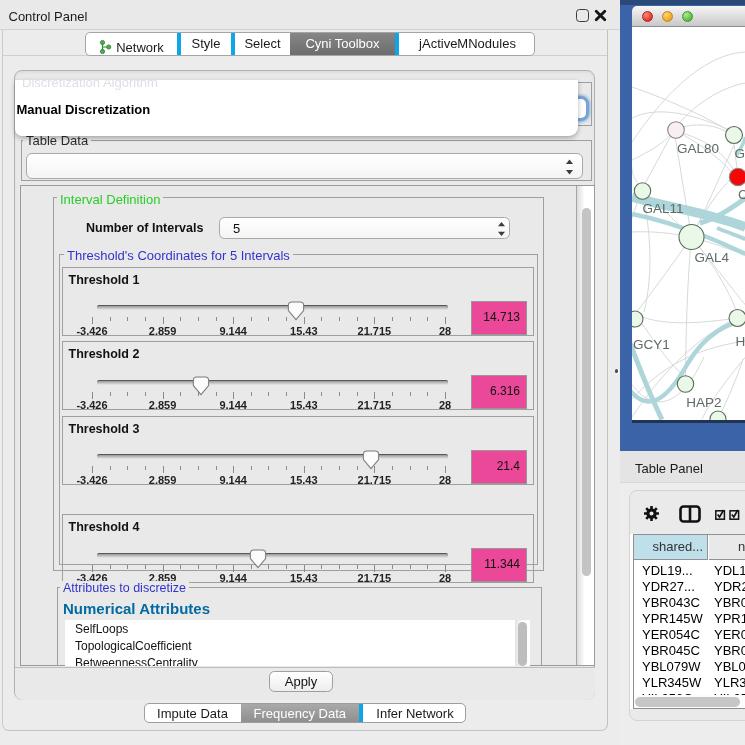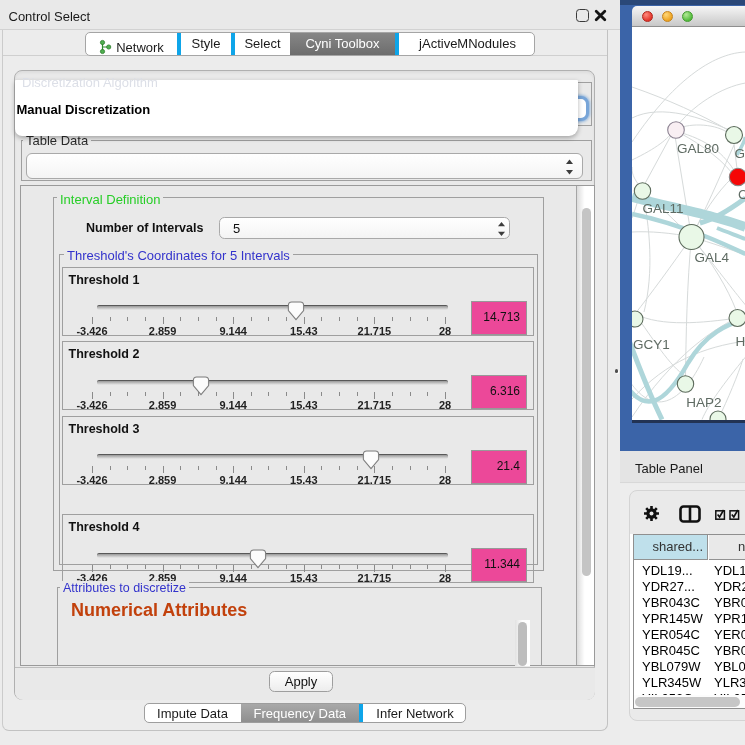--- a/index.html
+++ b/index.html
@@ -32,21 +32,21 @@
   .thumb { position:absolute; top:33.5px; width:18px; height:21px; }
   .rowtext { position:absolute; font-size:13px; color:#000; }
 </style>
 </head>
 <body>
 <div id="stage">
 
   <div class="abs" style="left:0; top:0; width:620px; height:745px; background:#ececec;"></div>
 
   <div class="abs" style="left:0; top:0; width:620px; height:29.5px; background:#e9e9e9; border-bottom:1px solid #d2d2d2;"></div>
-  <div class="abs" style="left:8.5px; top:8.5px; font-size:13px; color:#1a1a1a;">Control Select</div>
+  <div class="abs" style="left:8.5px; top:8.5px; font-size:13px; color:#1a1a1a;">Control Panel</div>
   <div class="abs" style="left:576px; top:9px; width:12.5px; height:12.5px; border:1.8px solid #3a3a3a; border-radius:3.5px;"></div>
   <svg class="abs" style="left:592.5px; top:7.5px;" width="15" height="15" viewBox="0 0 15 15">
     <path d="M3.2 3.2 L11.8 11.8 M11.8 3.2 L3.2 11.8" stroke="#141414" stroke-width="2.8" stroke-linecap="round"></path>
   </svg>
 
   <div class="abs" style="left:2px; top:30px; width:605.5px; height:700.5px; border-left:1px solid #cbcbcb; border-right:1px solid #c2c2c2; border-bottom:1px solid #c2c2c2; border-radius:0 0 7px 7px;"></div>
   <div class="abs" style="left:3px; top:55px; width:604px; height:1px; background:#cfcfcf;"></div>
 
   <div class="abs" style="left:85px; top:31.5px; width:450px; height:24px; background:#fff; border:1px solid #a5a5a5; border-radius:5px; overflow:hidden;">
     <div class="seg" style="left:0; width:91px;align-items:flex-end;">
@@ -177,21 +177,26 @@
     <svg class="thumb" style="left:185.9px;" width="18" height="22" viewBox="0 0 18 22">
       <defs></defs>
       <path d="M1 10 V4.5 Q1 1 4.5 1 H13.5 Q17 1 17 4.5 V10 L9 19.5 Z" fill="#f6f6f6" stroke="#7d7d7d" stroke-width="1.1"></path>
       <path d="M2.2 9.5 V4.8 Q2.2 2.2 4.8 2.2 H13.2 Q15.8 2.2 15.8 4.8 V9.5 L9 17.6 Z" fill="#ffffff" opacity="0.7"></path>
     </svg>
     <div class="tfield" style="left:408px; top:33px; width:56px; height:34px; line-height:31px; padding-right:6px;">11.344</div>
   </div>
 
   <div class="grp" style="left:56.5px; top:587px; width:485.5px; height:79px; border-bottom:none;"></div>
   <div class="gtitle" style="left:60px; top:580.5px; color:#3333cc; font-size:12.5px;">Attributes to discretize</div>
-  <div class="abs" style="left:71px; top:600px; font-size:18px; font-weight:bold; color:#c2410c;">Numerical Attributes</div>
+  <div class="abs" style="left:63px; top:600px; font-size:15px; font-weight:bold; color:#0369a1;">Numerical Attributes</div>
+  <div class="abs" style="left:65px; top:619.5px; width:464.5px; height:46px; background:#fff; overflow:hidden;">
+    <div style="position:absolute; left:10px; top:2.5px; font-size:12px; color:#111;">SelfLoops</div>
+    <div style="position:absolute; left:10px; top:19.5px; font-size:12px; color:#111;">TopologicalCoefficient</div>
+    <div style="position:absolute; left:10px; top:36.5px; font-size:12px; color:#111;">BetweennessCentrality</div>
+  </div>
   <div class="abs" style="left:514.5px; top:619.5px; width:15px; height:46px; background:linear-gradient(to right,#e2e2e2,#ffffff 50%);"></div>
   <div class="abs" style="left:517.5px; top:621.5px; width:9px; height:44px; background:#bdbdbd; border-radius:4.5px;"></div>
 
   <div class="abs" style="left:14.5px; top:666.5px; width:580px; height:33px; background:#e9e9e9; border-top:1px solid #bdbdbd; border-radius:0 0 8px 8px;"></div>
   <div class="abs" style="left:269px; top:671px; width:64px; height:21px; background:linear-gradient(#ffffff,#ededed); border:1px solid #9e9e9e; border-radius:5.5px; text-align:center; font-size:13px; color:#111; line-height:19px;">Apply</div>
 
   <div class="abs" style="left:143.5px; top:703px; width:322.5px; height:20px; background:#fff; border:1px solid #9e9e9e; border-radius:5px; overflow:hidden;">
     <div class="seg" style="left:0; width:96px;">Impute Data</div>
     <div class="seg" style="left:96px; width:118.5px; background:linear-gradient(#a9a9a9,#8f8f8f); color:#fff;">Frequency Data</div>
     <div class="seg sepl" style="left:214.5px; width:108px;">Infer Network</div>

